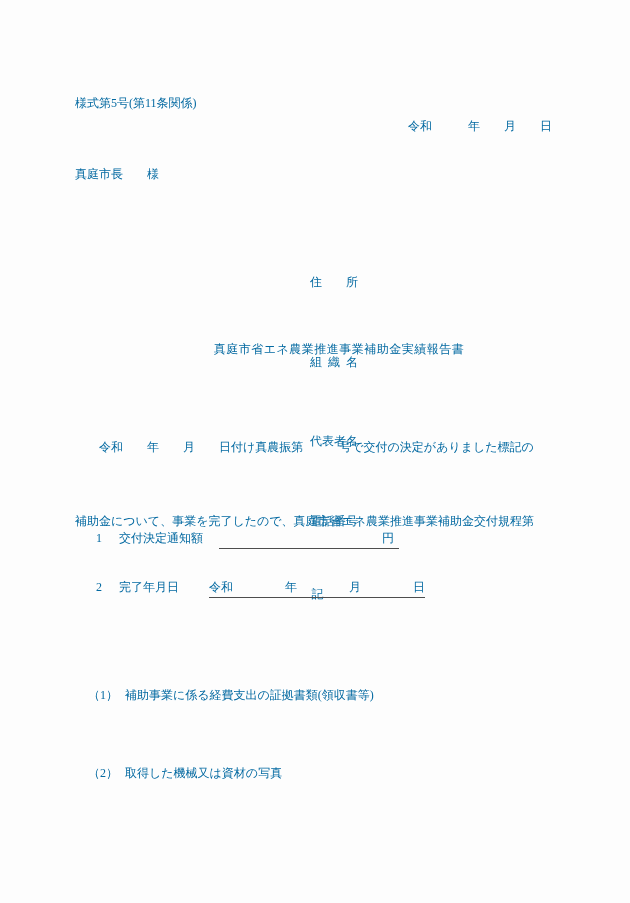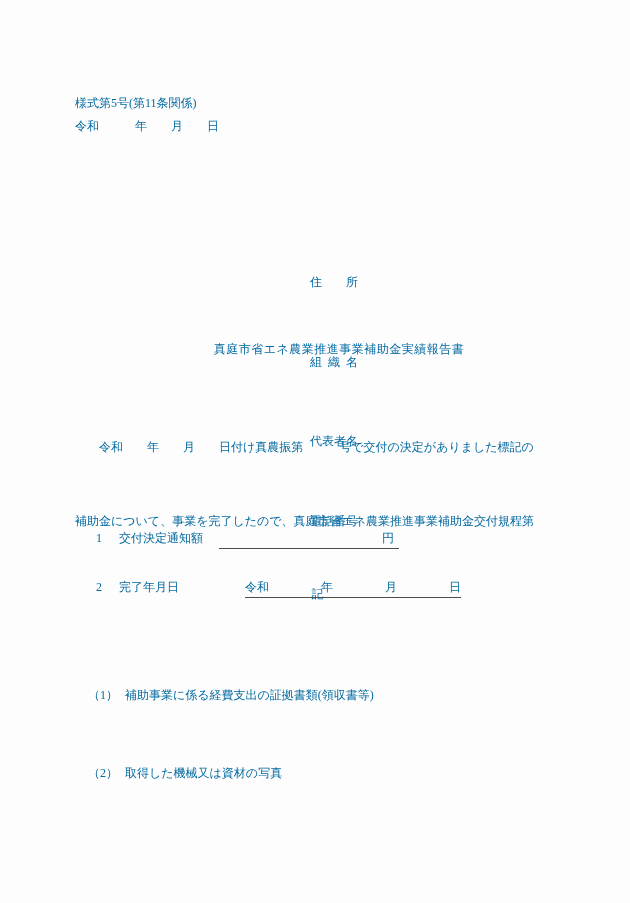--- a/index.html
+++ b/index.html
@@ -20,21 +20,21 @@
   .abs {
     position: absolute;
     left: 75px;
     right: 70px;
     line-height: 19px;
     white-space: pre;
   }
   .form-number { top: 94px; }
   .date-line {
     top: 117px;
-    text-align: left;
+    text-align: right;
     padding-right: 8px;
   }
   .addressee { top: 165px; }
   .applicant {
     top: 216px;
     left: 310px;
     right: auto;
     line-height: 26.5px;
   }
   .title {
@@ -59,21 +59,21 @@
     vertical-align: baseline;
   }
   .blank-amount {
     margin-left: 16px;
     width: 180px;
     text-align: right;
     padding-right: 5px;
     box-sizing: border-box;
   }
   .blank-date {
-    margin-left: 66px;
+    margin-left: 30px;
     width: 216px;
     display: inline-flex;
     justify-content: space-between;
   }
   .attach-heading { top: 609px; left: 68px; }
   .attach-list {
     top: 630px;
     left: 88px;
     line-height: 26px;
   }
@@ -81,20 +81,21 @@
 </style>
 </head>
 <body>
 
 <div class="page">
 
   <div class="abs form-number">様式第5号(第11条関係)</div>
 
   <div class="abs date-line">令和　　　年　　月　　日</div>
 
+  <div class="abs addressee">真庭市長　　様</div>
 
   <div class="abs applicant">
     <div>住　　所</div>
     <div>組  織  名</div>
     <div>代表者名</div>
     <div>電話番号</div>
   </div>
 
   <div class="abs title">真庭市省エネ農業推進事業補助金実績報告書</div>
 

